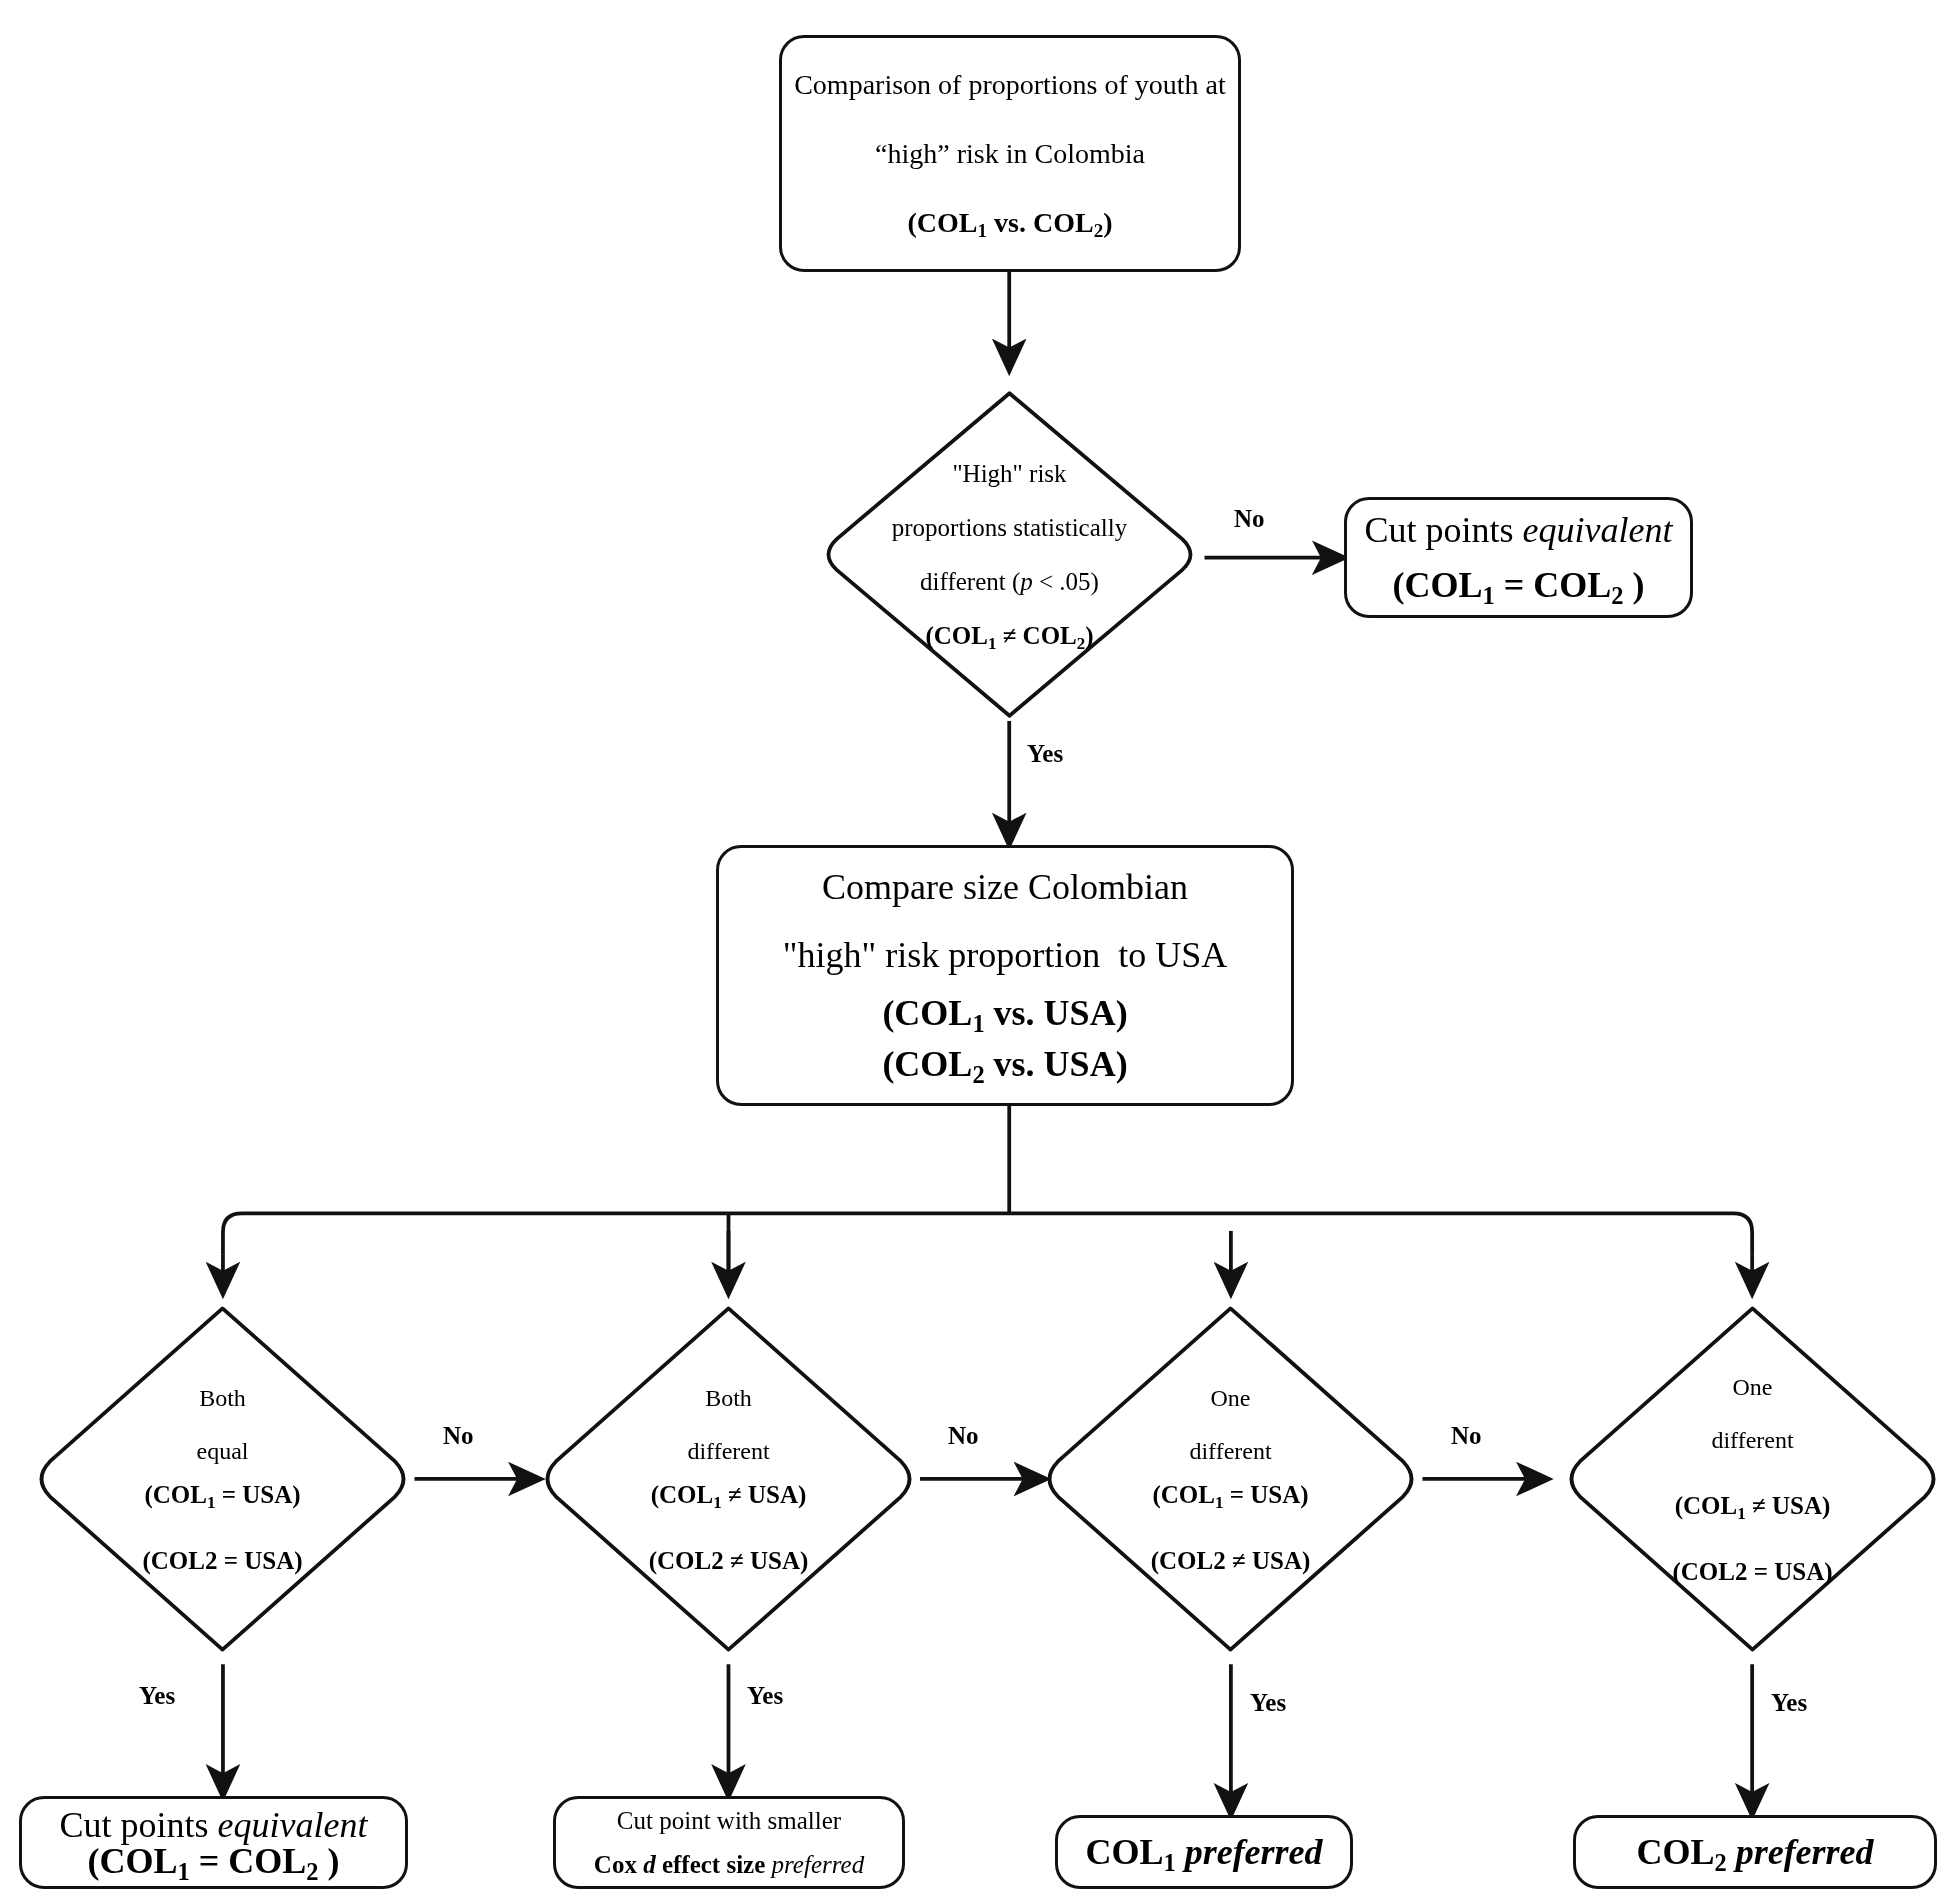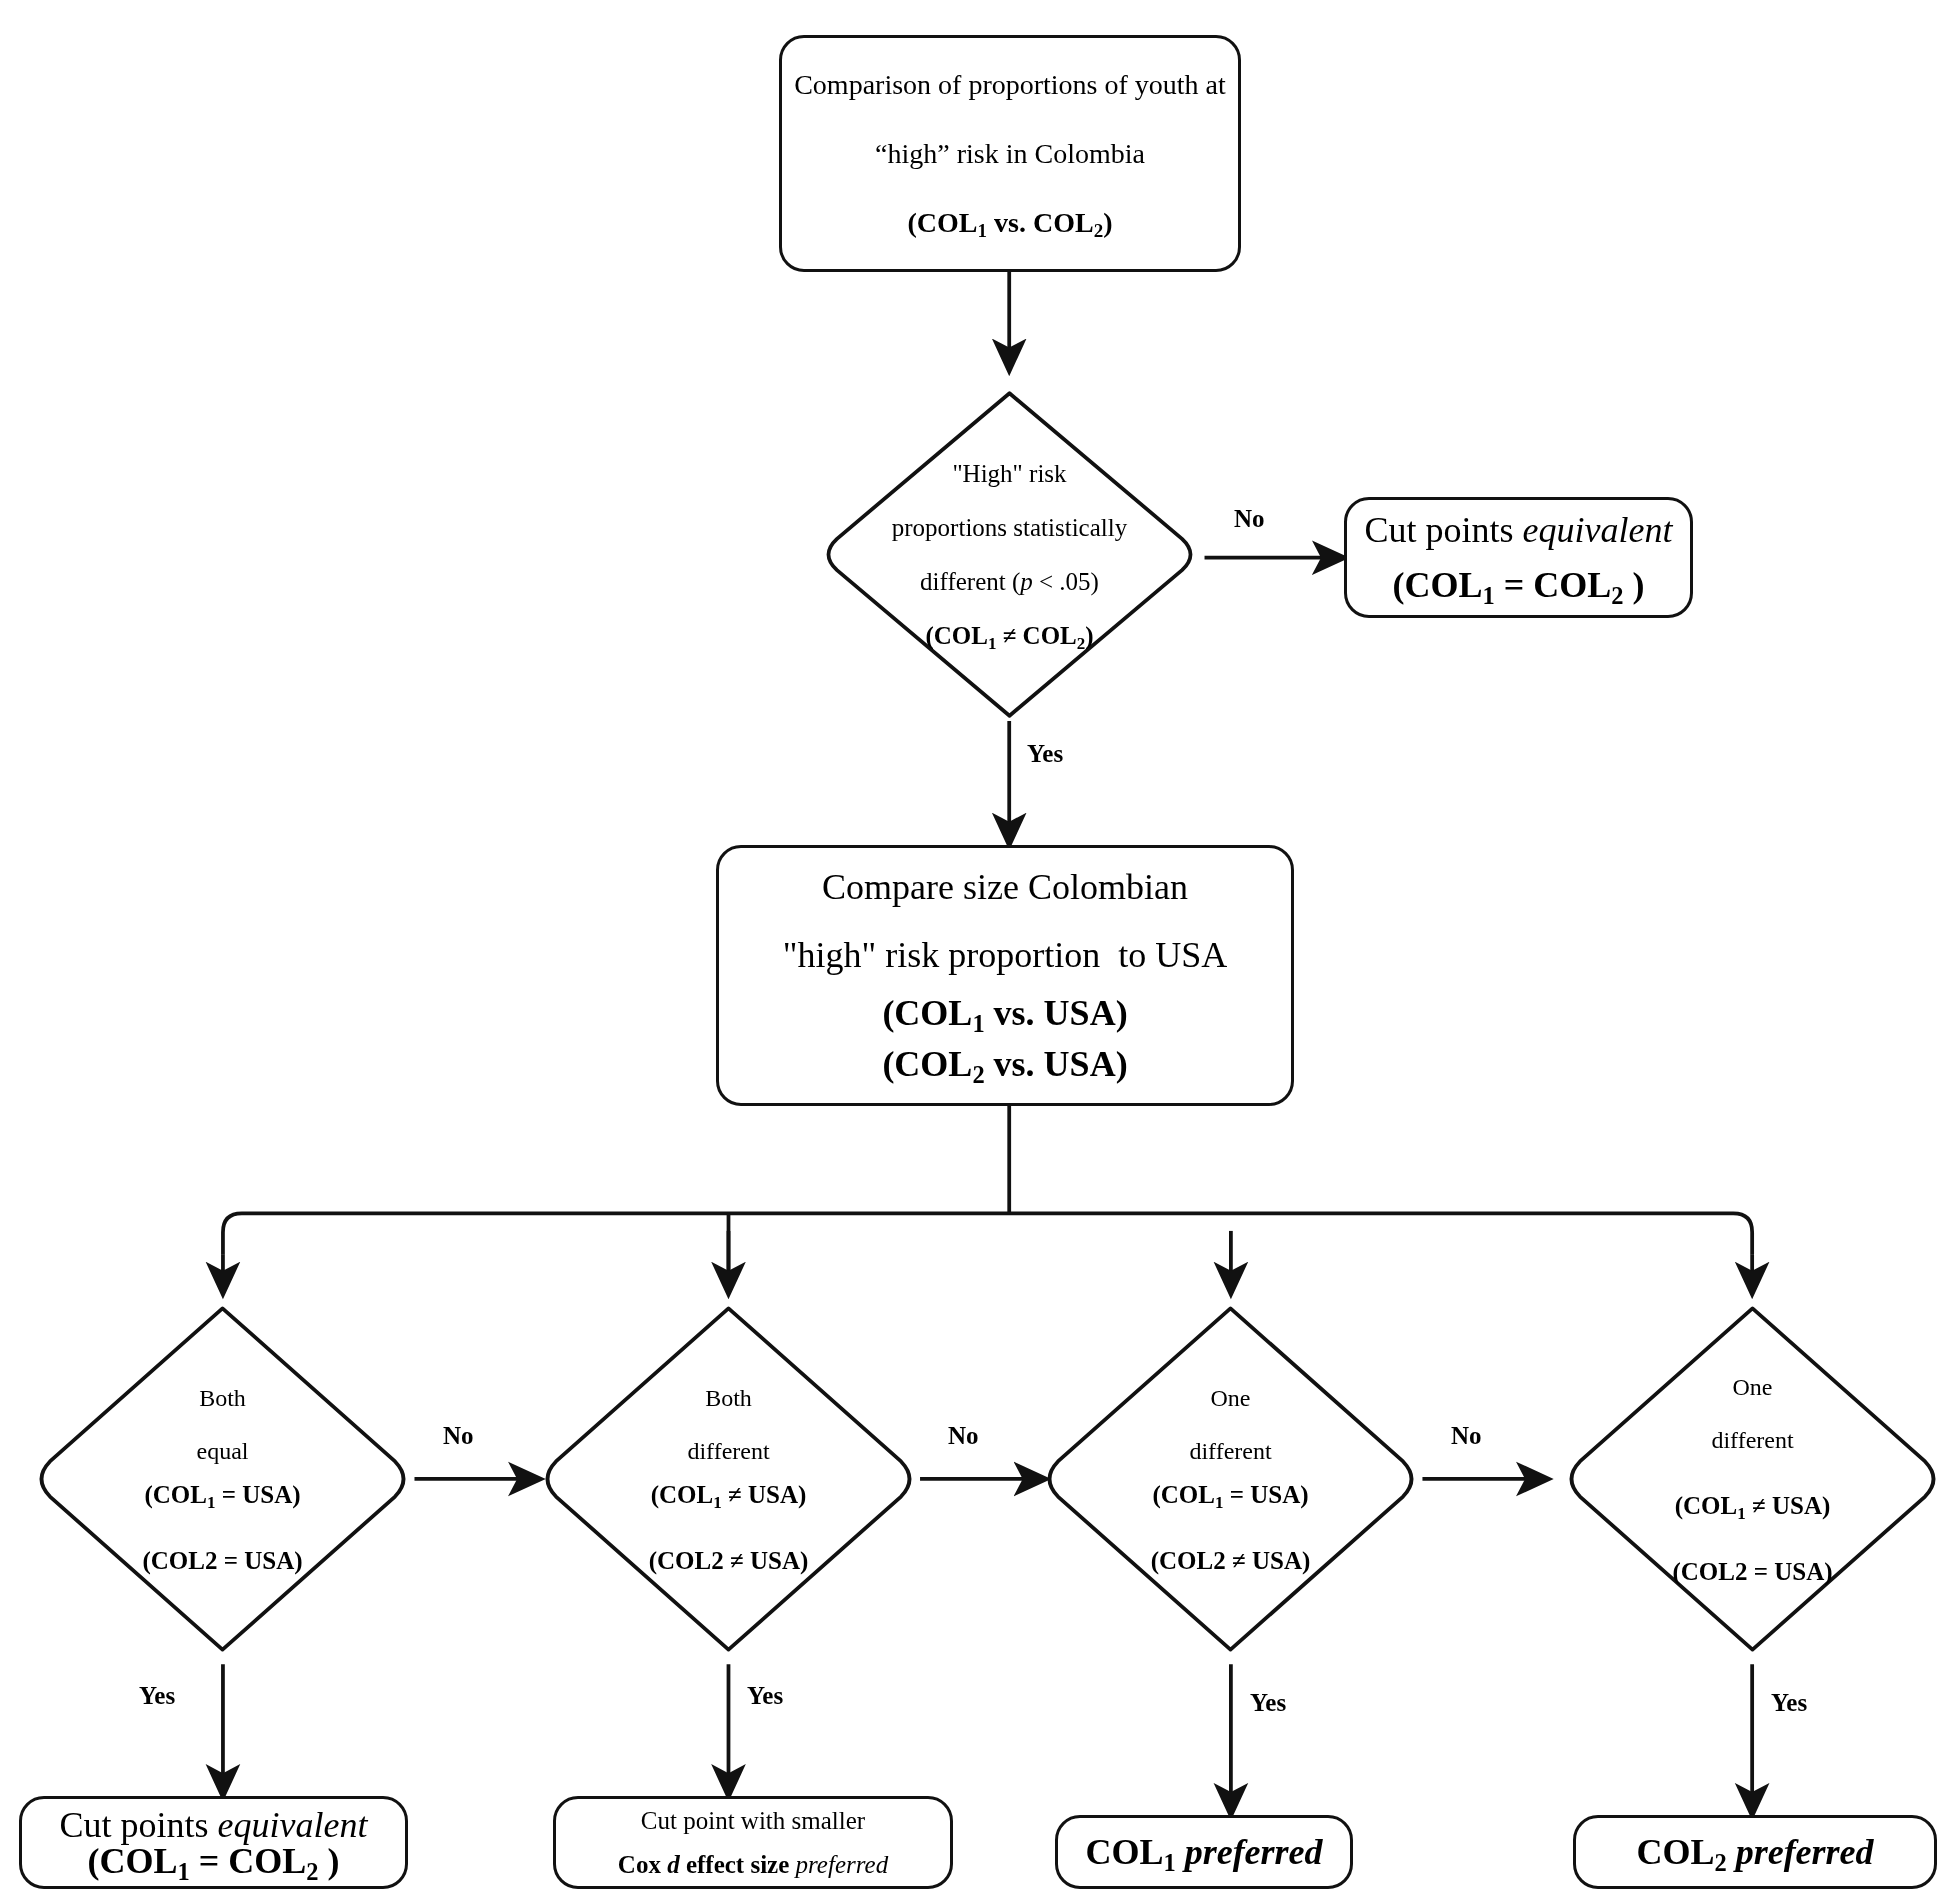--- a/index.html
+++ b/index.html
@@ -250,21 +250,21 @@
   <div class="edge-label" style="left:747px; top:1683px;">Yes</div>
   <div class="edge-label" style="left:1250px; top:1690px;">Yes</div>
   <div class="edge-label" style="left:1771px; top:1690px;">Yes</div>
 
   <div class="node rbox" style="left:19px; top:1796px; width:389px; height:93px; padding:7.5px 11.3px;">
     <span class="ln t-42 reg"><span>Cut points </span><i>equivalent</i></span>
     <div class="gap-sm"></div>
     <span class="ln t-42 bold"><span>(COL</span><sub>1</sub><span> = COL</span><sub>2</sub><span> )</span></span>
   </div>
 
-  <div class="node rbox" style="left:553px; top:1796px; width:400px; height:93px; padding:7.5px 8.8px;">
+  <div class="node rbox" style="left:553px; top:1796px; width:352px; height:93px; padding:7.5px 8.8px;">
     <span class="ln t-40 reg">Cut point with smaller</span>
     <div class="gap-sm"></div>
     <span class="ln t-40 bold"><span>Cox </span><i>d</i><span> effect size </span><i class="ital" style="font-weight:400">preferred</i></span>
   </div>
 
   <div class="node rbox" style="left:1055px; top:1815px; width:298px; height:74px; padding:5px 8.8px;">
     <span class="ln t-42 bold"><span>COL</span><sub>1</sub><i style="font-weight:700"> preferred</i></span>
   </div>
 
   <div class="node rbox" style="left:1573px; top:1815px; width:364px; height:74px; padding:5px 8.8px;">

